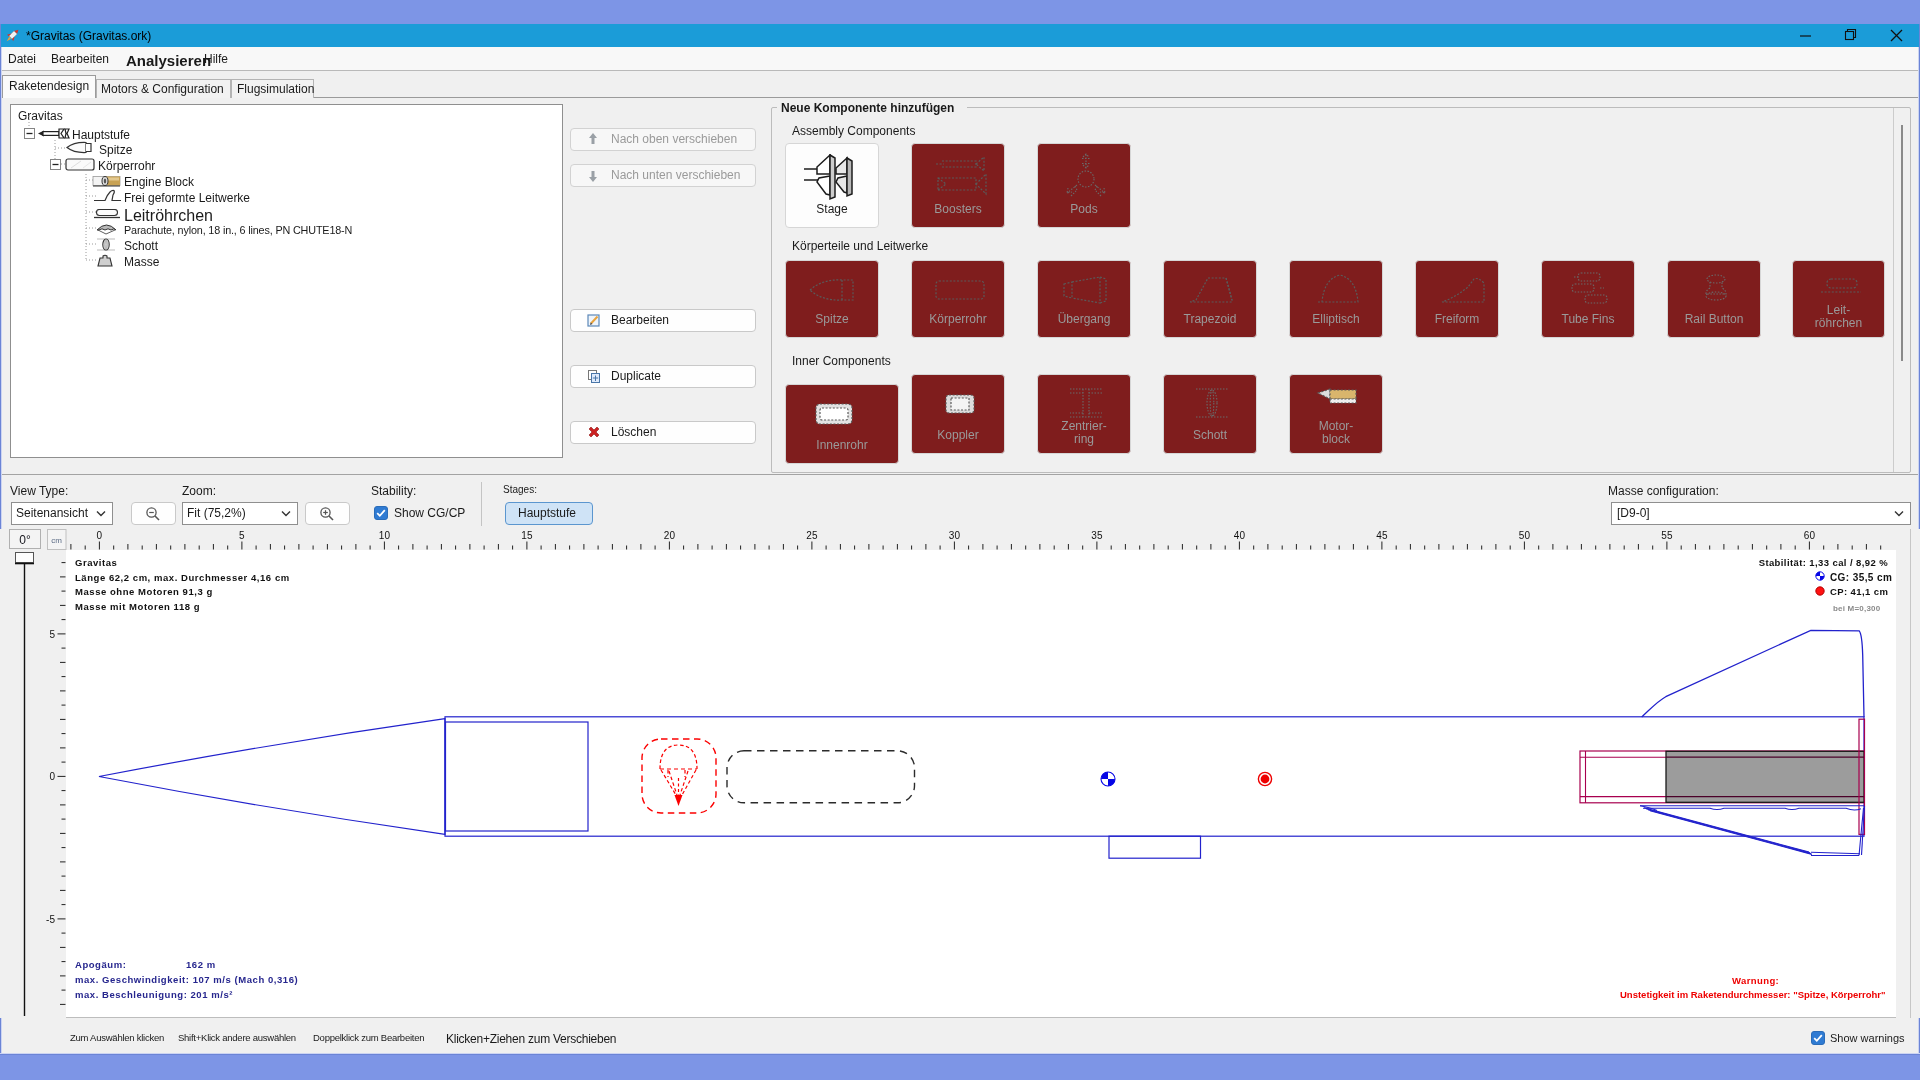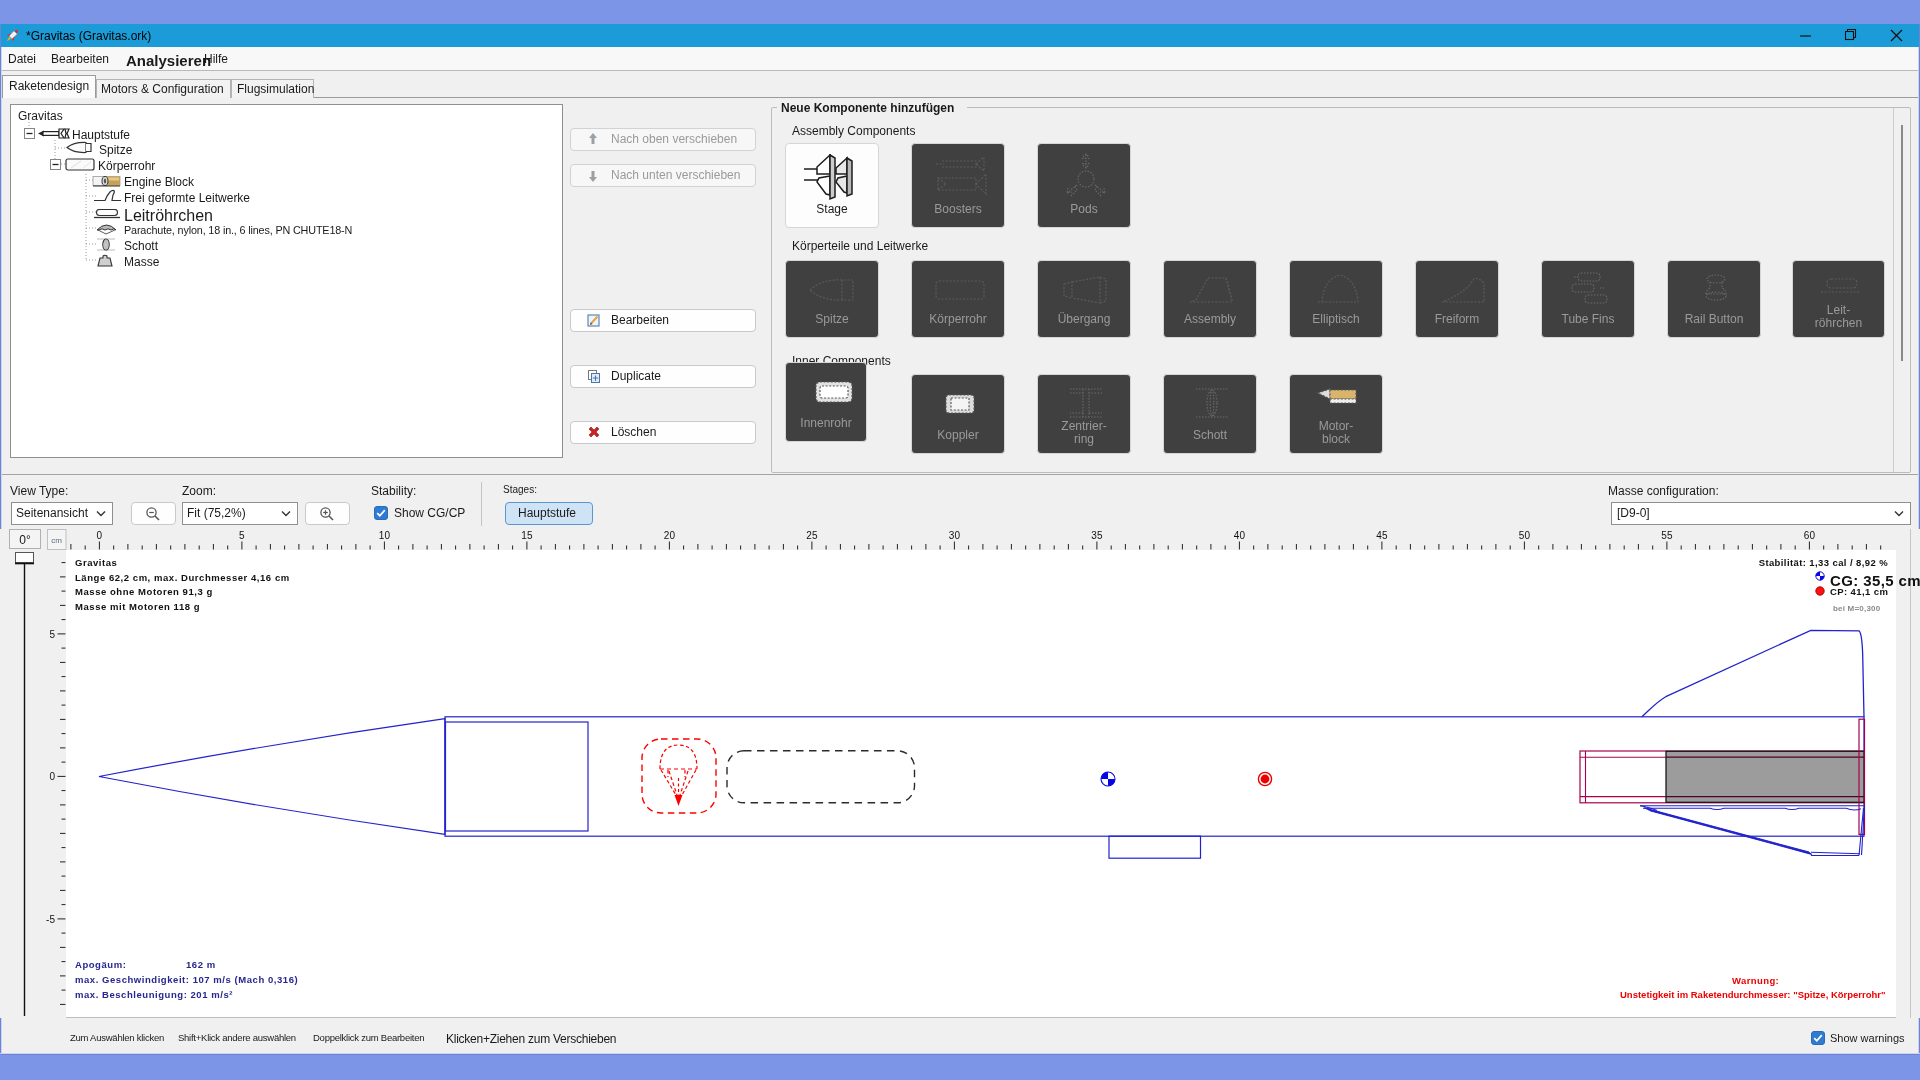--- a/index.html
+++ b/index.html
@@ -3,21 +3,21 @@
 <style>
 * { margin:0; padding:0; box-sizing:border-box; }
 html,body { width:1920px; height:1080px; overflow:hidden; }
 body { font-family:"Liberation Sans", sans-serif; background:#7d95e6; }
 #root { position:relative; width:1920px; height:1080px; }
 .abs { position:absolute; }
 .txt { position:absolute; white-space:nowrap; color:#1a1a1a; }
 .gray { color:#9a9a9a; }
 .btn { position:absolute; background:#fefefe; border:1px solid #c9c9c9; border-radius:4px; }
 .cbtn { position:absolute; background:#fdfdfd; border:1px solid #d6d6d6; border-radius:4px; text-align:center; }
-.cbtn.dis { background:#404040; }
+.cbtn.dis { background:#7f1d1d; }
 .cbtn .lbl { position:absolute; left:0; right:0; font-size:12px; color:#1a1a1a; }
 .cbtn.dis .lbl { color:#9a9a9a; }
 </style></head><body>
 <div id="root">
 
 <div class="abs" style="left:0px;top:24px;width:1920px;height:23px;background:#1b9cd8;"></div>
 <svg class="abs" style="left:4px;top:28px" width="16" height="16" viewBox="0 0 16 16">
   <g transform="rotate(45 8 8)">
     <polygon points="8,-1 10.2,3 5.8,3" fill="#d93025"></polygon>
     <rect x="5.8" y="3" width="4.4" height="7" fill="#f2f2f2" stroke="#999" stroke-width="0.5"></rect>
@@ -256,21 +256,21 @@
       </svg>
       <div class="lbl" style="bottom:11px;">Übergang</div>
     </div>
 <div class="cbtn dis" style="left:1163px;top:260px;width:94px;height:78px;">
       <svg style="position:absolute;left:24px;top:14px" width="48" height="30" viewBox="0 0 48 30">
 <g stroke="#5a5a5a" stroke-width="1.2" stroke-dasharray="2,1.6" fill="none">
           <path d="M2,27 L44,27 L44,25 L38,3 L20,3 L8,25 Z"></path>
           <path d="M38,3 L44,25"></path>
         </g>
       </svg>
-      <div class="lbl" style="bottom:11px;">Assembly</div>
+      <div class="lbl" style="bottom:11px;">Trapezoid</div>
     </div>
 <div class="cbtn dis" style="left:1289px;top:260px;width:94px;height:78px;">
       <svg style="position:absolute;left:26px;top:12px" width="44" height="32" viewBox="0 0 44 32">
 <g stroke="#5a5a5a" stroke-width="1.2" stroke-dasharray="2,1.6" fill="none">
           <path d="M2,29 L42,29 Q40,6 24,2 Q8,6 6,29"></path>
         </g>
       </svg>
       <div class="lbl" style="bottom:11px;">Elliptisch</div>
     </div>
 <div class="cbtn dis" style="left:1415px;top:260px;width:84px;height:78px;">
@@ -304,21 +304,21 @@
     </div>
 <div class="cbtn dis" style="left:1792px;top:260px;width:93px;height:78px;">
       <svg style="position:absolute;left:26px;top:14px" width="44" height="24" viewBox="0 0 44 24">
 <g stroke="#5a5a5a" stroke-width="1.2" stroke-dasharray="2,1.6" fill="none">
           <rect x="8" y="4" width="30" height="9" rx="4"></rect>
           <line x1="2" y1="17" x2="42" y2="17"></line>
         </g>
       </svg>
       <div class="lbl" style="bottom:7px;line-height:13px;">Leit-<br>röhrchen</div>
     </div>
-<div class="cbtn dis" style="left:785px;top:362px;width:82px;height:80px;">
+<div class="cbtn dis" style="left:785px;top:384px;width:114px;height:80px;">
       <svg style="position:absolute;left:24px;top:16px" width="48" height="26" viewBox="0 0 48 26">
 <g stroke="#5a5a5a" stroke-width="1.2" stroke-dasharray="2,1.6" fill="#e2e2e2">
           <rect x="6" y="3" width="36" height="20" rx="4"></rect>
           <rect x="10" y="7" width="28" height="12" rx="2" fill="#fff"></rect>
         </g>
       </svg>
       <div class="lbl" style="bottom:11px;">Innenrohr</div>
     </div>
 <div class="cbtn dis" style="left:911px;top:374px;width:94px;height:80px;">
       <svg style="position:absolute;left:28px;top:18px" width="40" height="22" viewBox="0 0 40 22">
@@ -637,21 +637,21 @@
 <path d="M1811,855.5 L1859,855.5"></path>
 <path d="M1859,855.5 L1863.5,808"></path>
 <path d="M1861.5,855 L1864.5,806"></path>
 </g>
     </svg>
 <div class="txt" style="left:75px;top:557px;font-size:9.5px;font-weight:bold;letter-spacing:0.55px;color:#111;">Gravitas</div>
 <div class="txt" style="left:75px;top:572px;font-size:9.5px;font-weight:bold;letter-spacing:0.55px;color:#111;">Länge 62,2 cm, max. Durchmesser 4,16 cm</div>
 <div class="txt" style="left:75px;top:586px;font-size:9.5px;font-weight:bold;letter-spacing:0.55px;color:#111;">Masse ohne Motoren 91,3 g</div>
 <div class="txt" style="left:75px;top:601px;font-size:9.5px;font-weight:bold;letter-spacing:0.55px;color:#111;">Masse mit Motoren 118 g</div>
 <div class="txt" style="right:32px;top:557px;font-size:9.5px;font-weight:bold;letter-spacing:0.4px;color:#111;">Stabilität: 1,33 cal / 8,92 %</div>
-<div class="txt" style="left:1830px;top:572px;font-size:15px;font-weight:bold;letter-spacing:0.4px;color:#111;">CG: 35,5 cm</div>
+<div class="txt" style="left:1830px;top:572px;font-size:10px;font-weight:bold;letter-spacing:0.4px;color:#111;">CG: 35,5 cm</div>
 <div class="txt" style="left:1830px;top:586px;font-size:9.5px;font-weight:bold;letter-spacing:0.4px;color:#111;">CP: 41,1 cm</div>
 <div class="txt" style="left:1833px;top:604px;font-size:8px;font-weight:bold;color:#8a8a8a;letter-spacing:0.2px;">bei M=0,300</div>
 <div class="txt" style="left:75px;top:959px;font-size:9.5px;font-weight:bold;letter-spacing:0.55px;color:#26268e;">Apogäum:</div>
 <div class="txt" style="left:186px;top:959px;font-size:9.5px;font-weight:bold;letter-spacing:0.55px;color:#26268e;">162 m</div>
 <div class="txt" style="left:75px;top:974px;font-size:9.5px;font-weight:bold;letter-spacing:0.55px;color:#26268e;">max. Geschwindigkeit: 107 m/s (Mach 0,316)</div>
 <div class="txt" style="left:75px;top:989px;font-size:9.5px;font-weight:bold;letter-spacing:0.55px;color:#26268e;">max. Beschleunigung: 201 m/s²</div>
 <div class="txt" style="left:1732px;top:975px;font-size:9.5px;font-weight:bold;letter-spacing:0.4px;color:#ee0000;">Warnung:</div>
 <div class="txt" style="left:1620px;top:989px;font-size:9.5px;font-weight:bold;letter-spacing:0;color:#ee0000;">Unstetigkeit im Raketendurchmesser: "Spitze, Körperrohr"</div>
 
 <svg class="abs" style="left:1815px;top:571px" width="10" height="10" viewBox="0 0 12 12">

